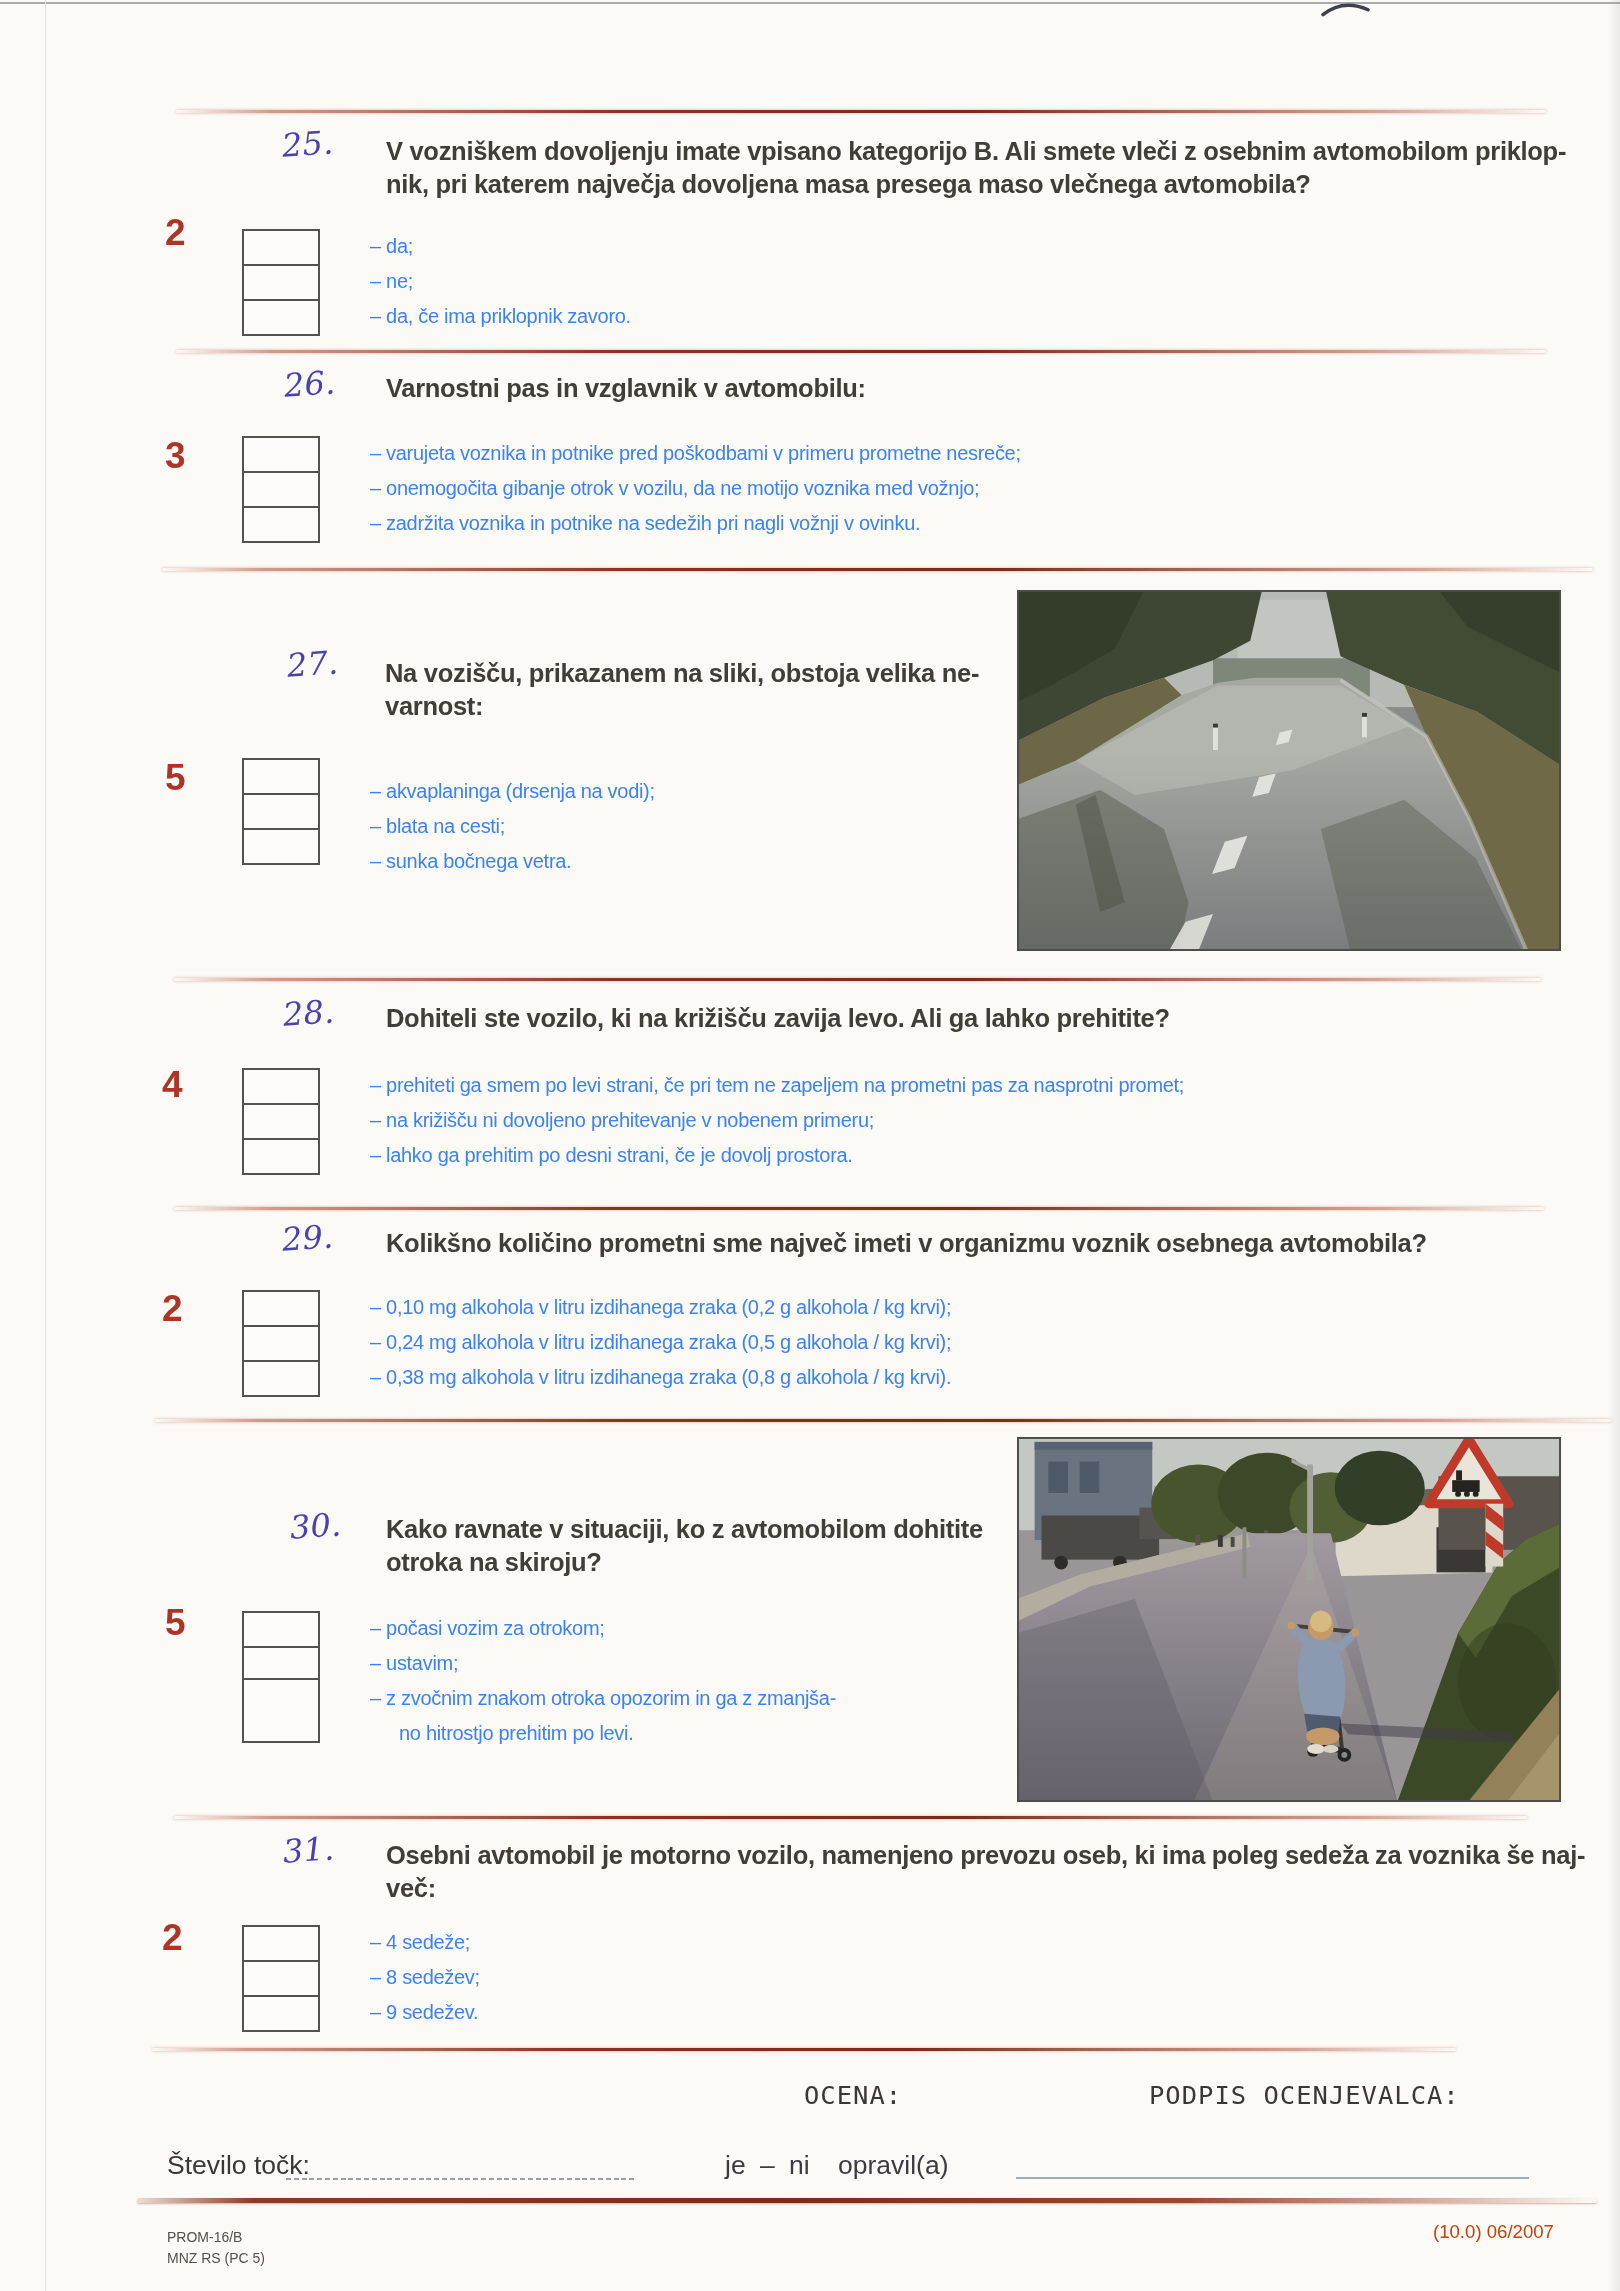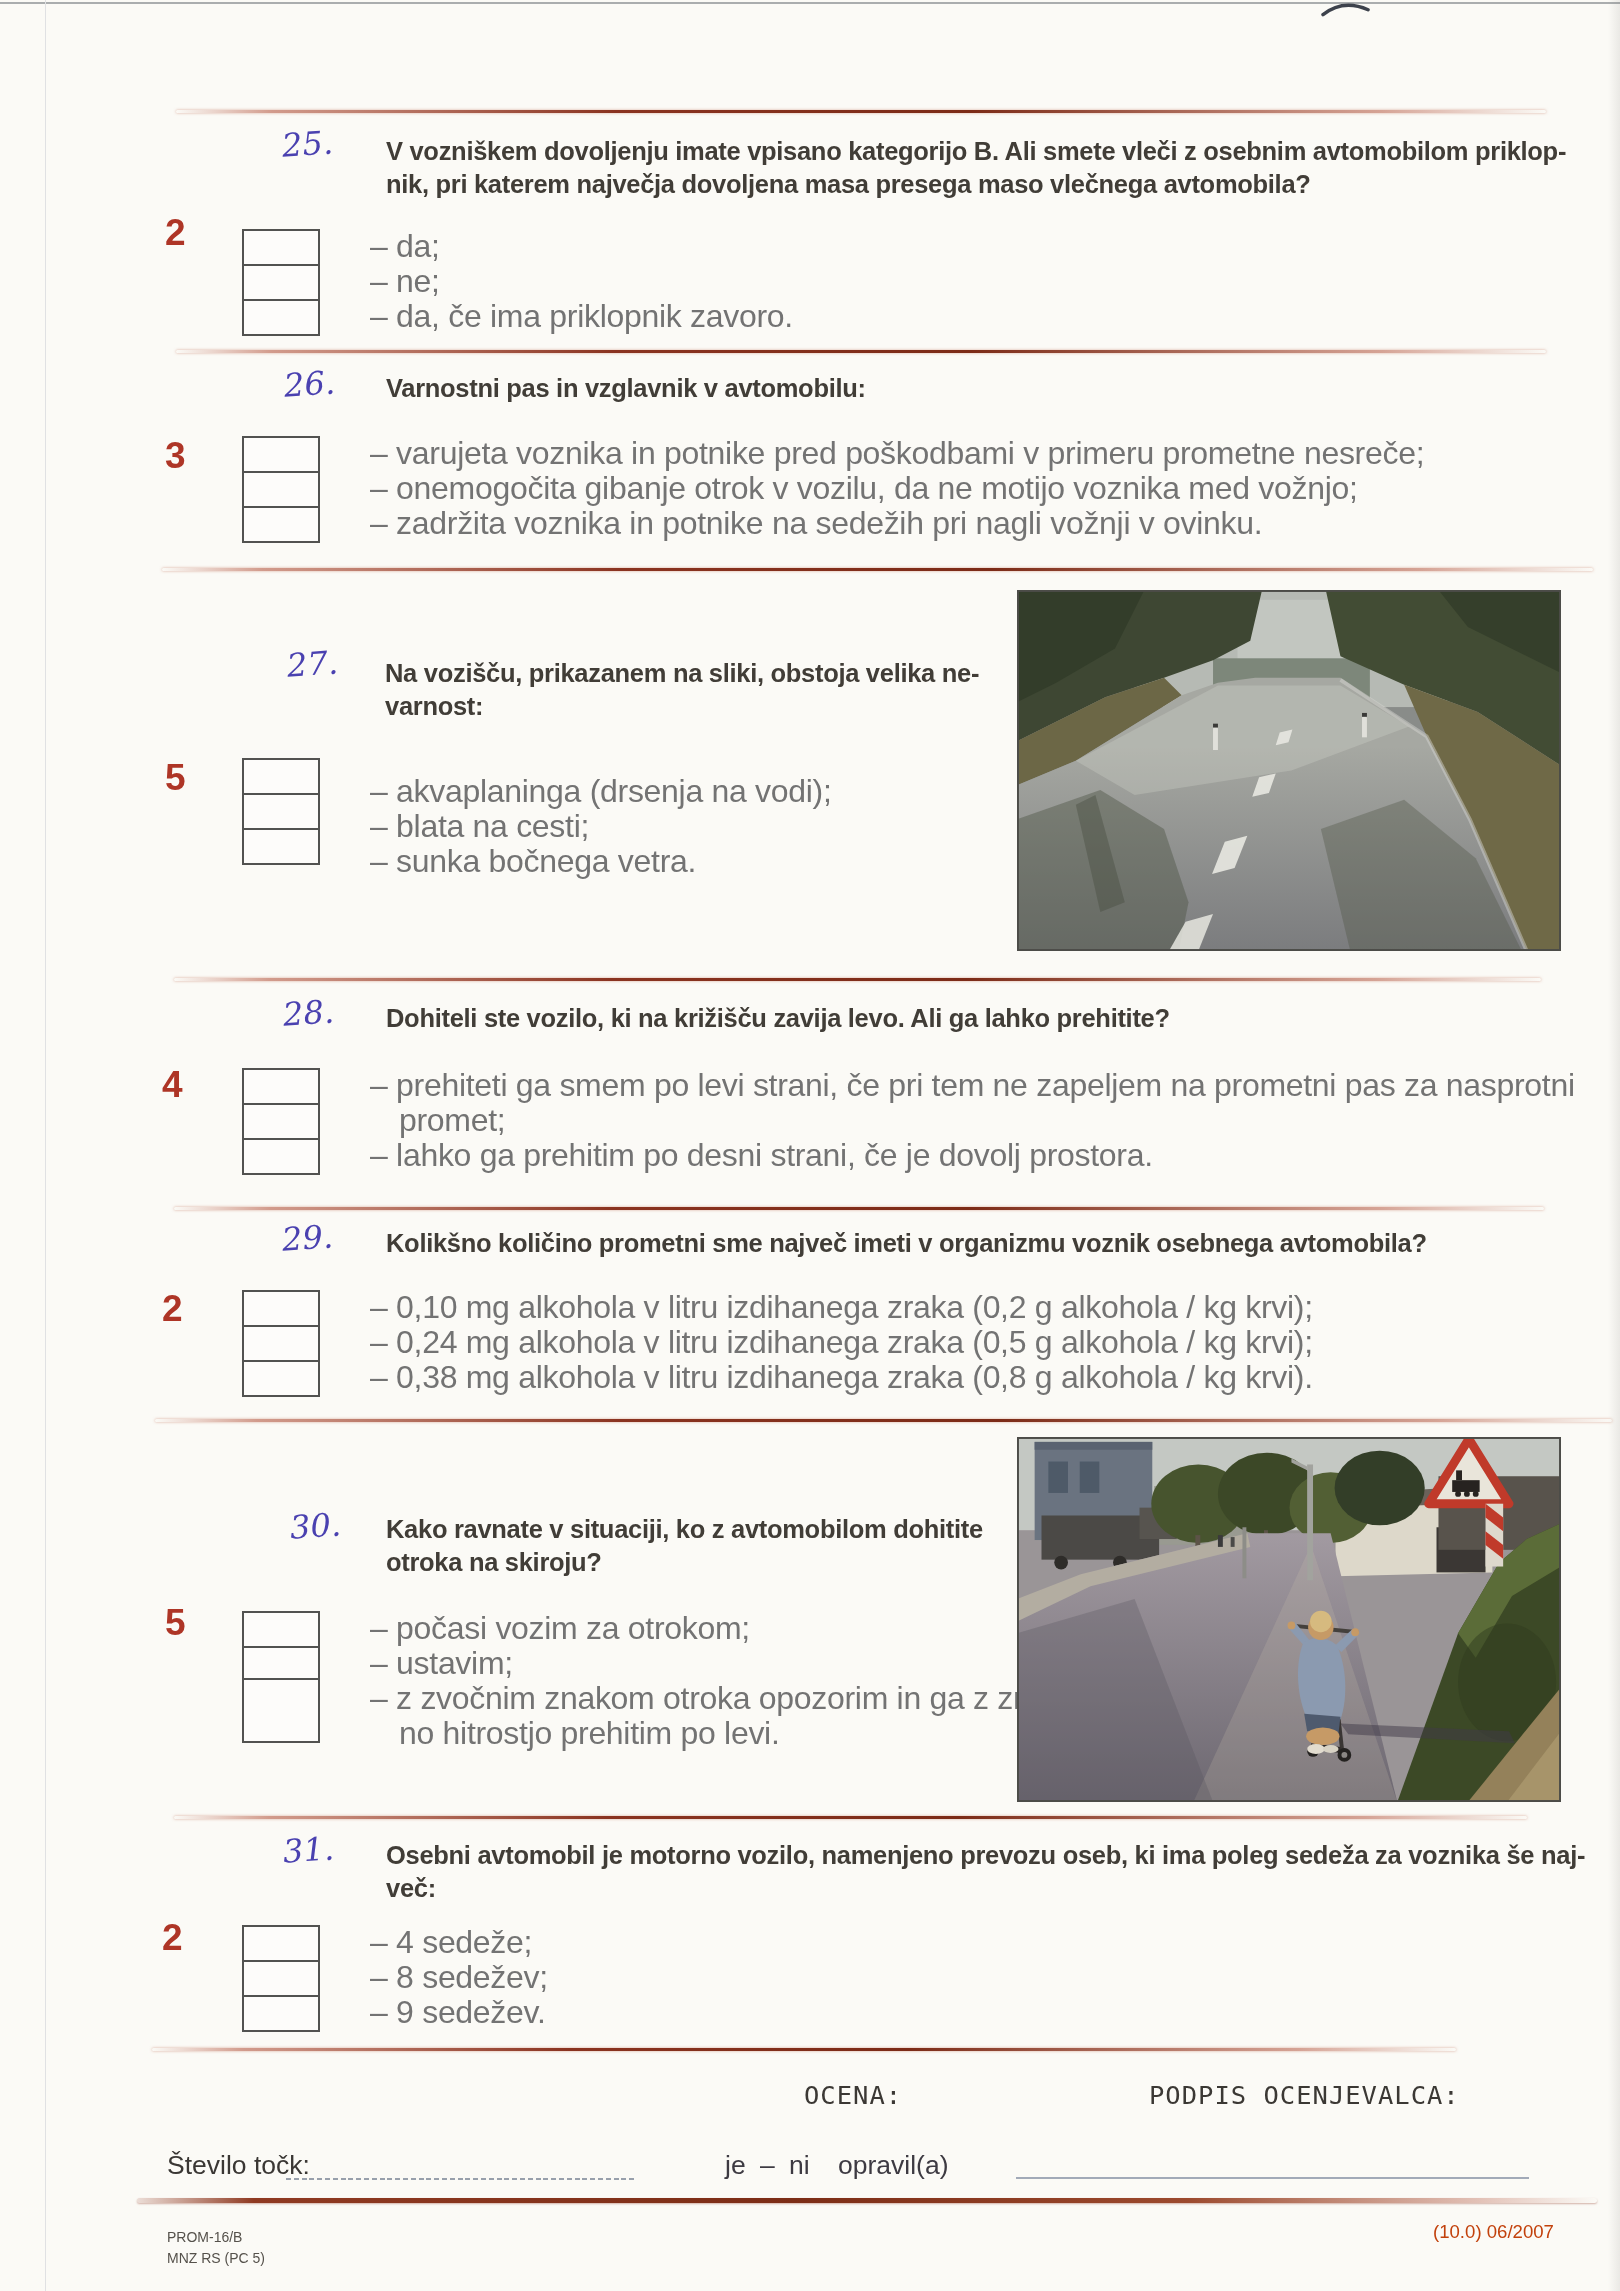--- a/index.html
+++ b/index.html
@@ -38,21 +38,21 @@
   }
   .pts{position:absolute;font-size:37px;font-weight:bold;color:#ae3526;line-height:37px;}
   .boxes{position:absolute;left:242px;width:78px;}
   .box{
     width:78px;height:37px;box-sizing:border-box;border:2px solid #525250;
     background:rgba(255,255,255,.45);margin-top:-2px;
   }
   .box:first-child{margin-top:0;}
   .box.short{height:34px;}
   .box.tall{height:65px;}
-  .answers{position:absolute;left:370px;font-size:32px;line-height:35px;color:#737373;letter-spacing:-0.3px;}
+  .answers{position:absolute;left:370px;font-size:20px;line-height:35px;color:#3b82f6;letter-spacing:-0.3px;}
   .answer{white-space:pre-line;padding-left:29px;text-indent:-29px;}
   
   .photo{position:absolute;left:1017px;}
   .photo svg{display:block;}
   
   .mono-label{
     position:absolute;font-family:"DejaVu Sans Mono", monospace;
     font-size:25.5px;letter-spacing:1px;color:#3b3834;white-space:nowrap;
   }
   .score-label{position:absolute;font-size:26.5px;color:#3a3734;white-space:nowrap;}
@@ -184,20 +184,21 @@
     <span class="hw" style="left:283px;top:994px;">28.</span>
     <div class="qtext" style="left:370px;top:1002px;">Dohiteli ste vozilo, ki na križišču zavija levo. Ali ga lahko prehitite?</div>
     <div class="pts" style="left:162px;top:1066px;">4</div>
     <div class="boxes" style="top:1068px;">
       <div class="box"></div>
       <div class="box"></div>
       <div class="box"></div>
     </div>
     <div class="answers" style="top:1068px;">
       <div class="answer">– prehiteti ga smem po levi strani, če pri tem ne zapeljem na prometni pas za nasprotni promet;</div>
+      <div class="answer">– na križišču ni dovoljeno prehitevanje v nobenem primeru;</div>
       <div class="answer">– lahko ga prehitim po desni strani, če je dovolj prostora.</div>
     </div>
   </section>
 
   
   <section style="display:contents">
     <span class="hw" style="left:282px;top:1219px;">29.</span>
     <div class="qtext" style="left:370px;top:1227px;">Kolikšno količino prometni sme največ imeti v organizmu voznik osebnega avtomobila?</div>
     <div class="pts" style="left:162px;top:1290px;">2</div>
     <div class="boxes" style="top:1290px;">

